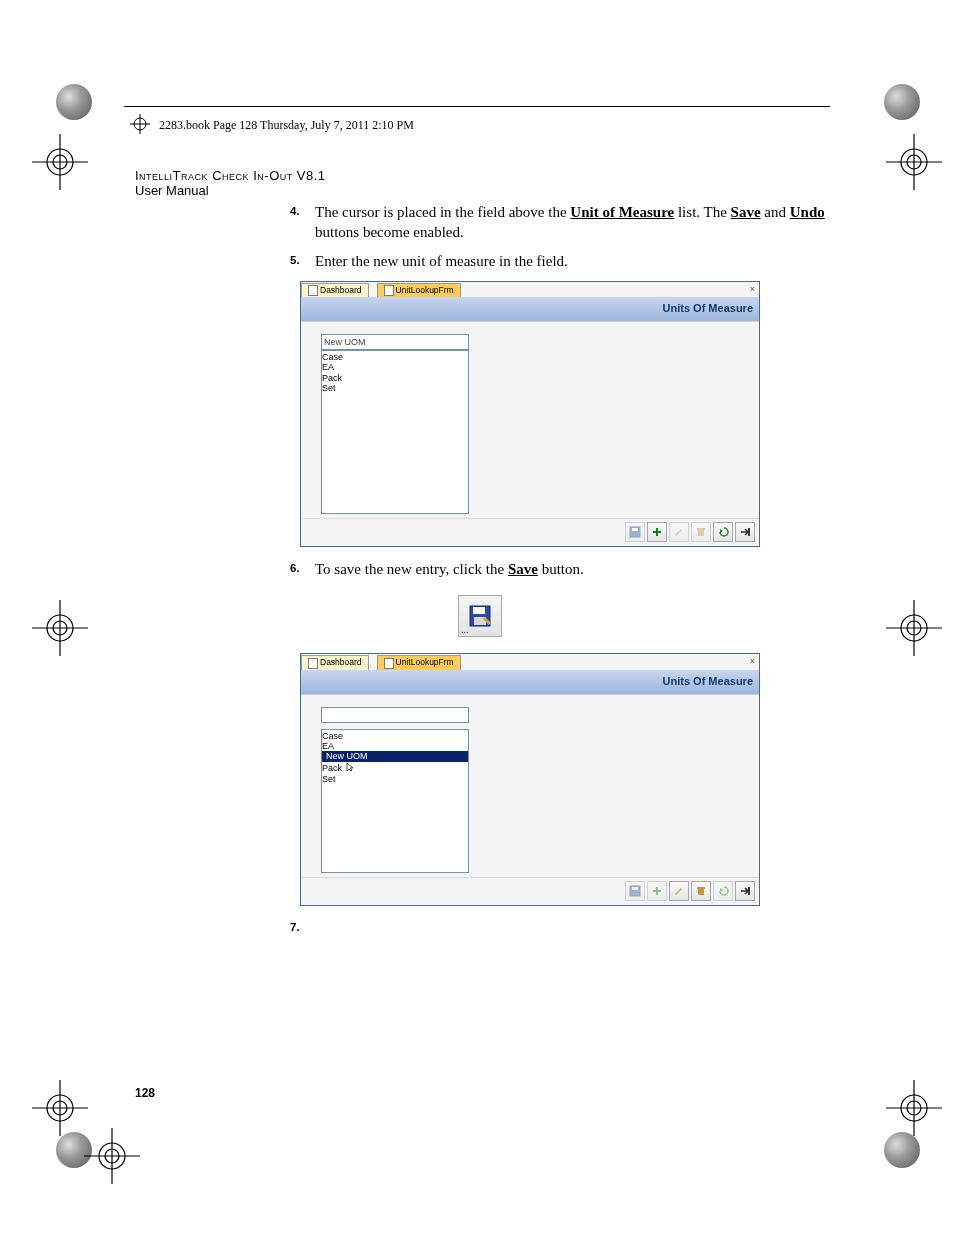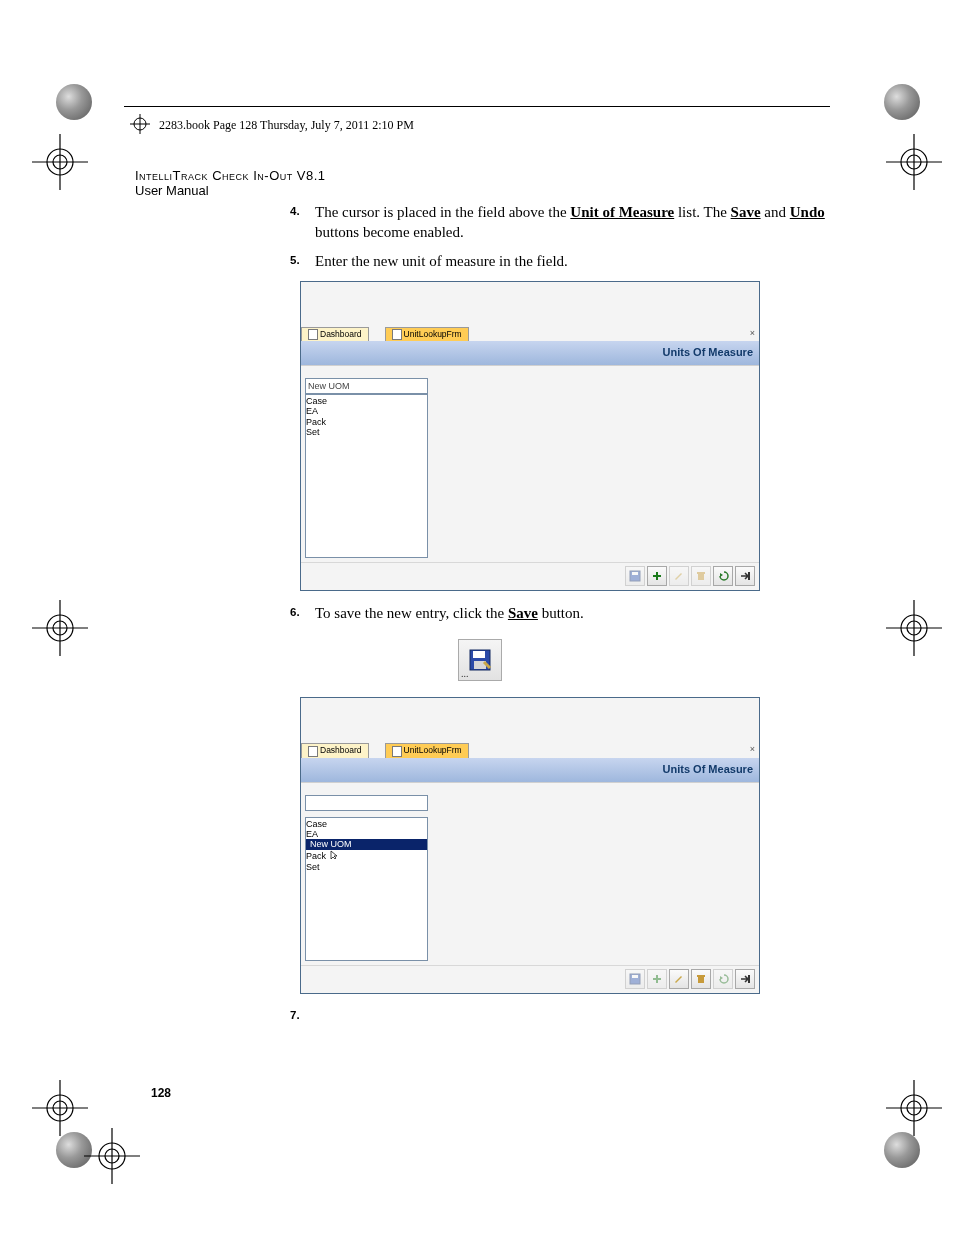--- a/index.html
+++ b/index.html
@@ -81,21 +81,21 @@
   .bold { font-weight: bold; text-decoration: underline; }
   .screenshot {
     margin: 10px 0 12px 165px;
     width: 458px;
     border: 1px solid #4a6a8a;
     background: #f4f4f4;
     font-family: Tahoma, Arial, sans-serif;
     font-size: 9px;
     position: relative;
   }
-  .ss-tabs { display:flex; gap:16px; padding-top:1px; background:#f4f4f4;margin-top:44px; }
+  .ss-tabs { display:flex; gap:8px; padding-top:1px; background:#f4f4f4; }
   .ss-tab {
     padding: 1px 6px;
     border: 1px solid #9a9a9a;
     border-bottom: none;
     background: #fdf3c8;
     font-size: 8.5px;
     display:flex; align-items:center; gap:2px;
   }
   .ss-tab.active { background: #ffcc55; }
   .ss-tab .doc { width:8px; height:9px; background:#fff; border:1px solid #7a7a7a; display:inline-block; }
@@ -103,22 +103,22 @@
   .ss-title {
     background: linear-gradient(#c7d5ef, #9eb7dd);
     color: #123a6a;
     font-weight: bold;
     font-size: 11px;
     padding: 4px 6px 5px 6px;
     text-align: right;
   }
   .ss-toolbar-spacer { height: 10px; background:#f4f4f4; border-top:1px solid #d0d0d0; }
   .ss-list {
-    margin: 2px 4px 4px 4px;
-    width: 123px;
+    margin: 2px 4px 4px 20px;
+    width: 148px;
   }
   .ss-input {
     border: 1px solid #7a90a8;
     background: #fff;
     height: 14px;
     padding: 0 2px;
     font-size: 9px;
     line-height: 14px;
     color:#444;
   }
@@ -167,21 +167,21 @@
   }
   .para-after {
     margin: 6px 0 12px 130px;
     text-indent: 0;
   }
   .plain-para {
     margin: 6px 0 12px 0;
   }
   .pagenum {
     position:absolute;
-    left:151px;
+    left:135px;
     top:1086px;
     font-family: Arial, sans-serif;
     font-weight:bold;
     font-size:12px;
   }
 </style>
 </head>
 <body>
 
 <div class="greycircle" style="left:56px; top:84px;"></div>

